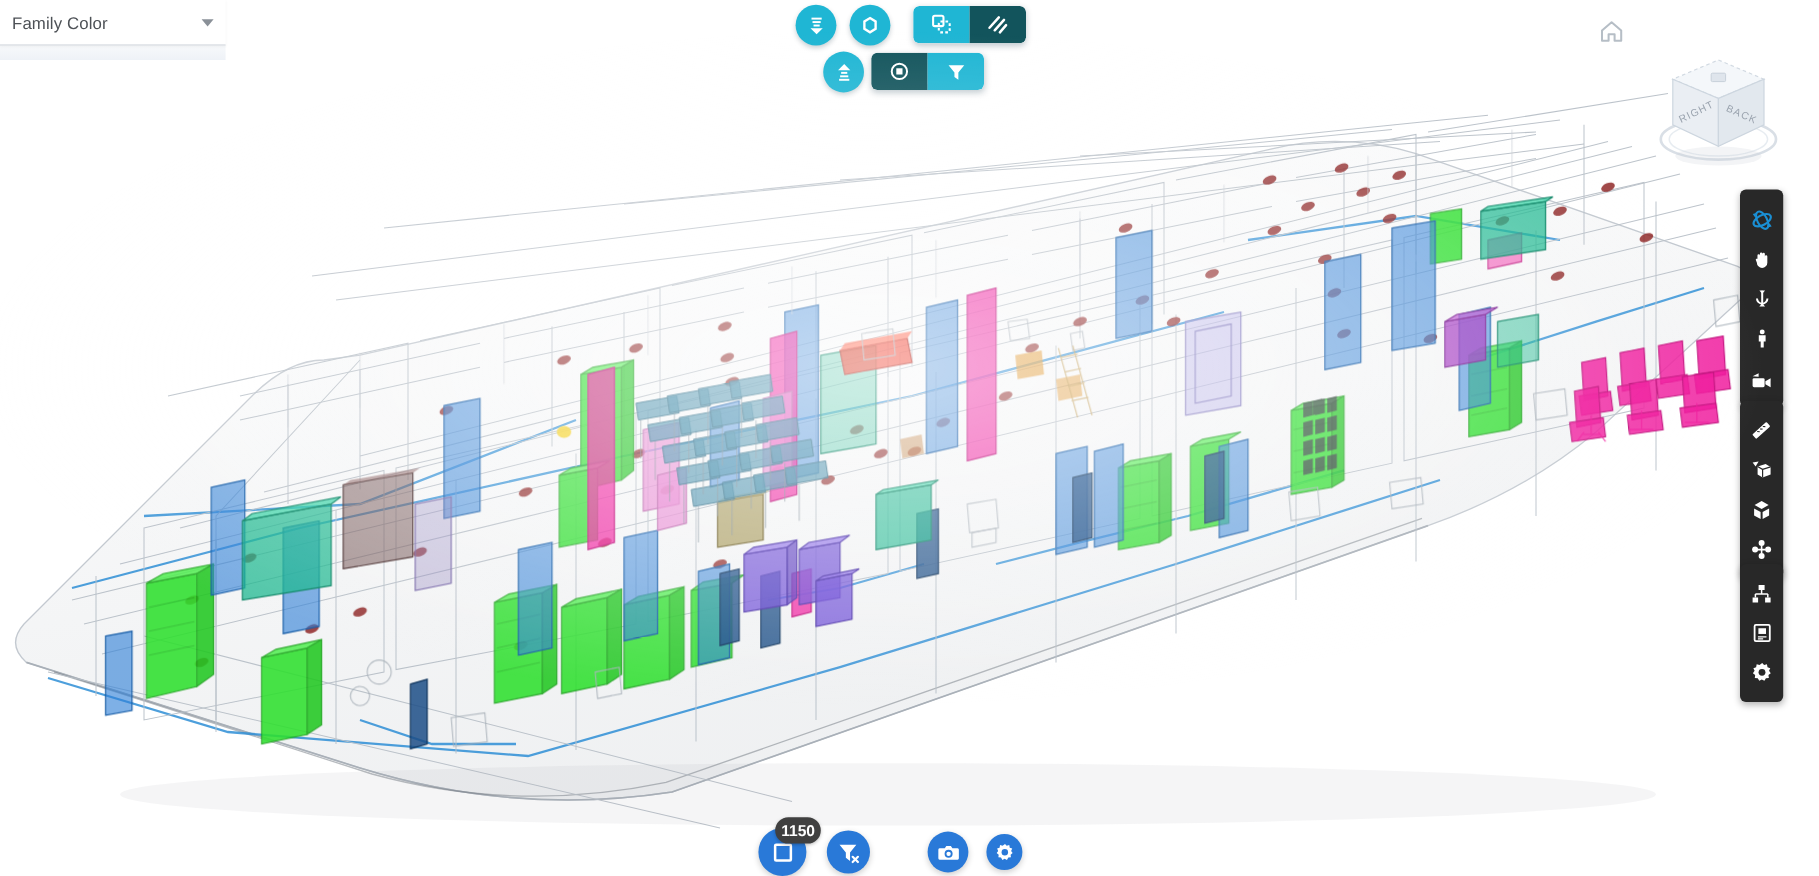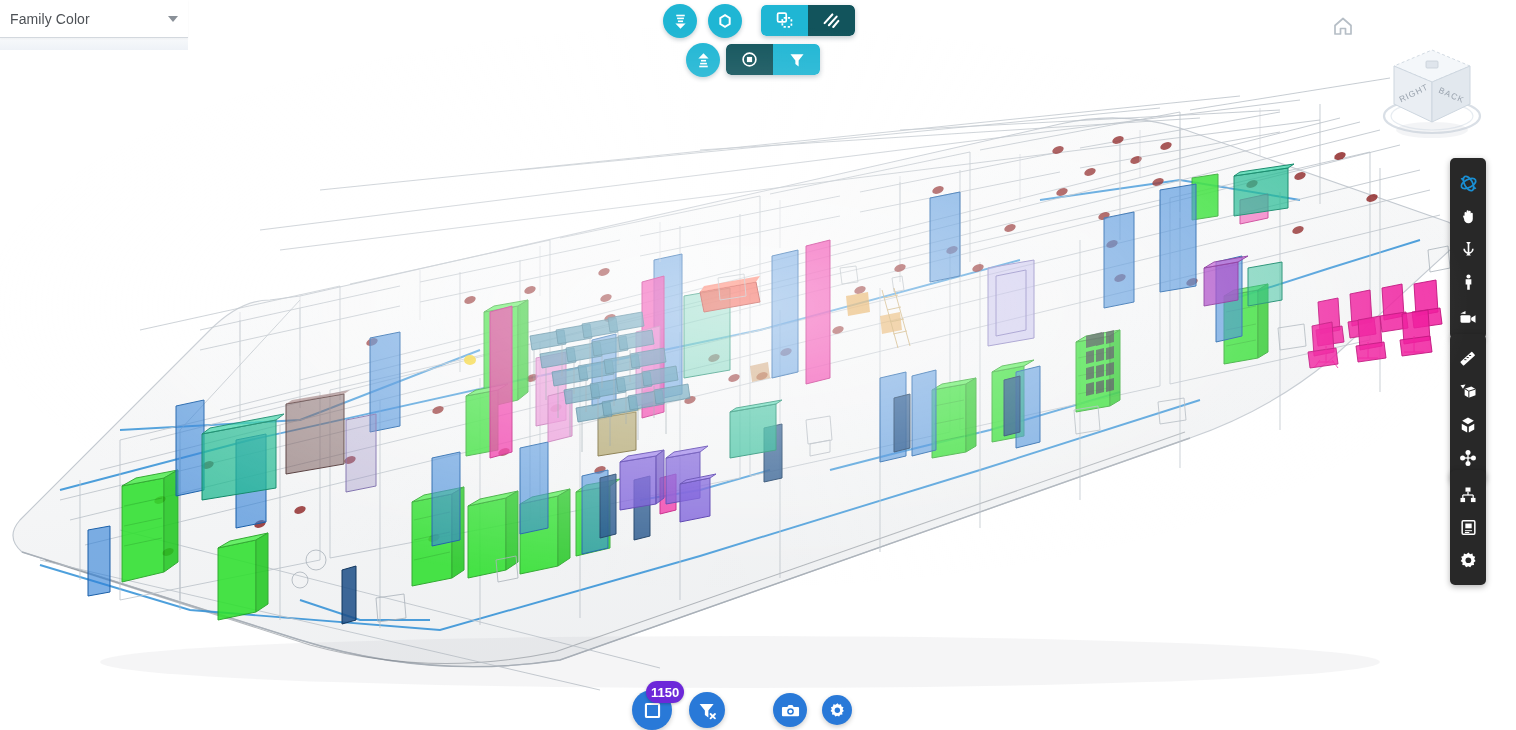--- a/index.html
+++ b/index.html
@@ -70,21 +70,21 @@
     position:absolute; border-radius:50%; background:#2979d8;
     display:flex; align-items:center; justify-content:center; cursor:pointer;
     box-shadow:0 2px 5px rgba(0,0,0,.2);
   }
   .bbtn.b1{ left:0px;   top:5px; width:40px; height:40px; }
   .bbtn.b2{ left:57px;  top:7px; width:36px; height:36px; }
   .bbtn.b3{ left:141px; top:8px; width:34px; height:34px; }
   .bbtn.b4{ left:190px; top:10px; width:30px; height:30px; }
   .badge{
     position:absolute; left:14px; top:-4px; min-width:38px; height:22px;
-    background:#6d28d9; color:#fff; border-radius:11px;
+    background:#404040; color:#fff; border-radius:11px;
     font-size:13px; font-weight:bold; display:flex; align-items:center;
     justify-content:center; padding:0 5px; z-index:3;
     box-shadow:0 1px 3px rgba(0,0,0,.25);
   }
 
   
   .side-group{
     position:absolute; right:30px; width:36px;
     background:#282828; border-radius:5px;
     box-shadow:0 2px 6px rgba(0,0,0,.3);

